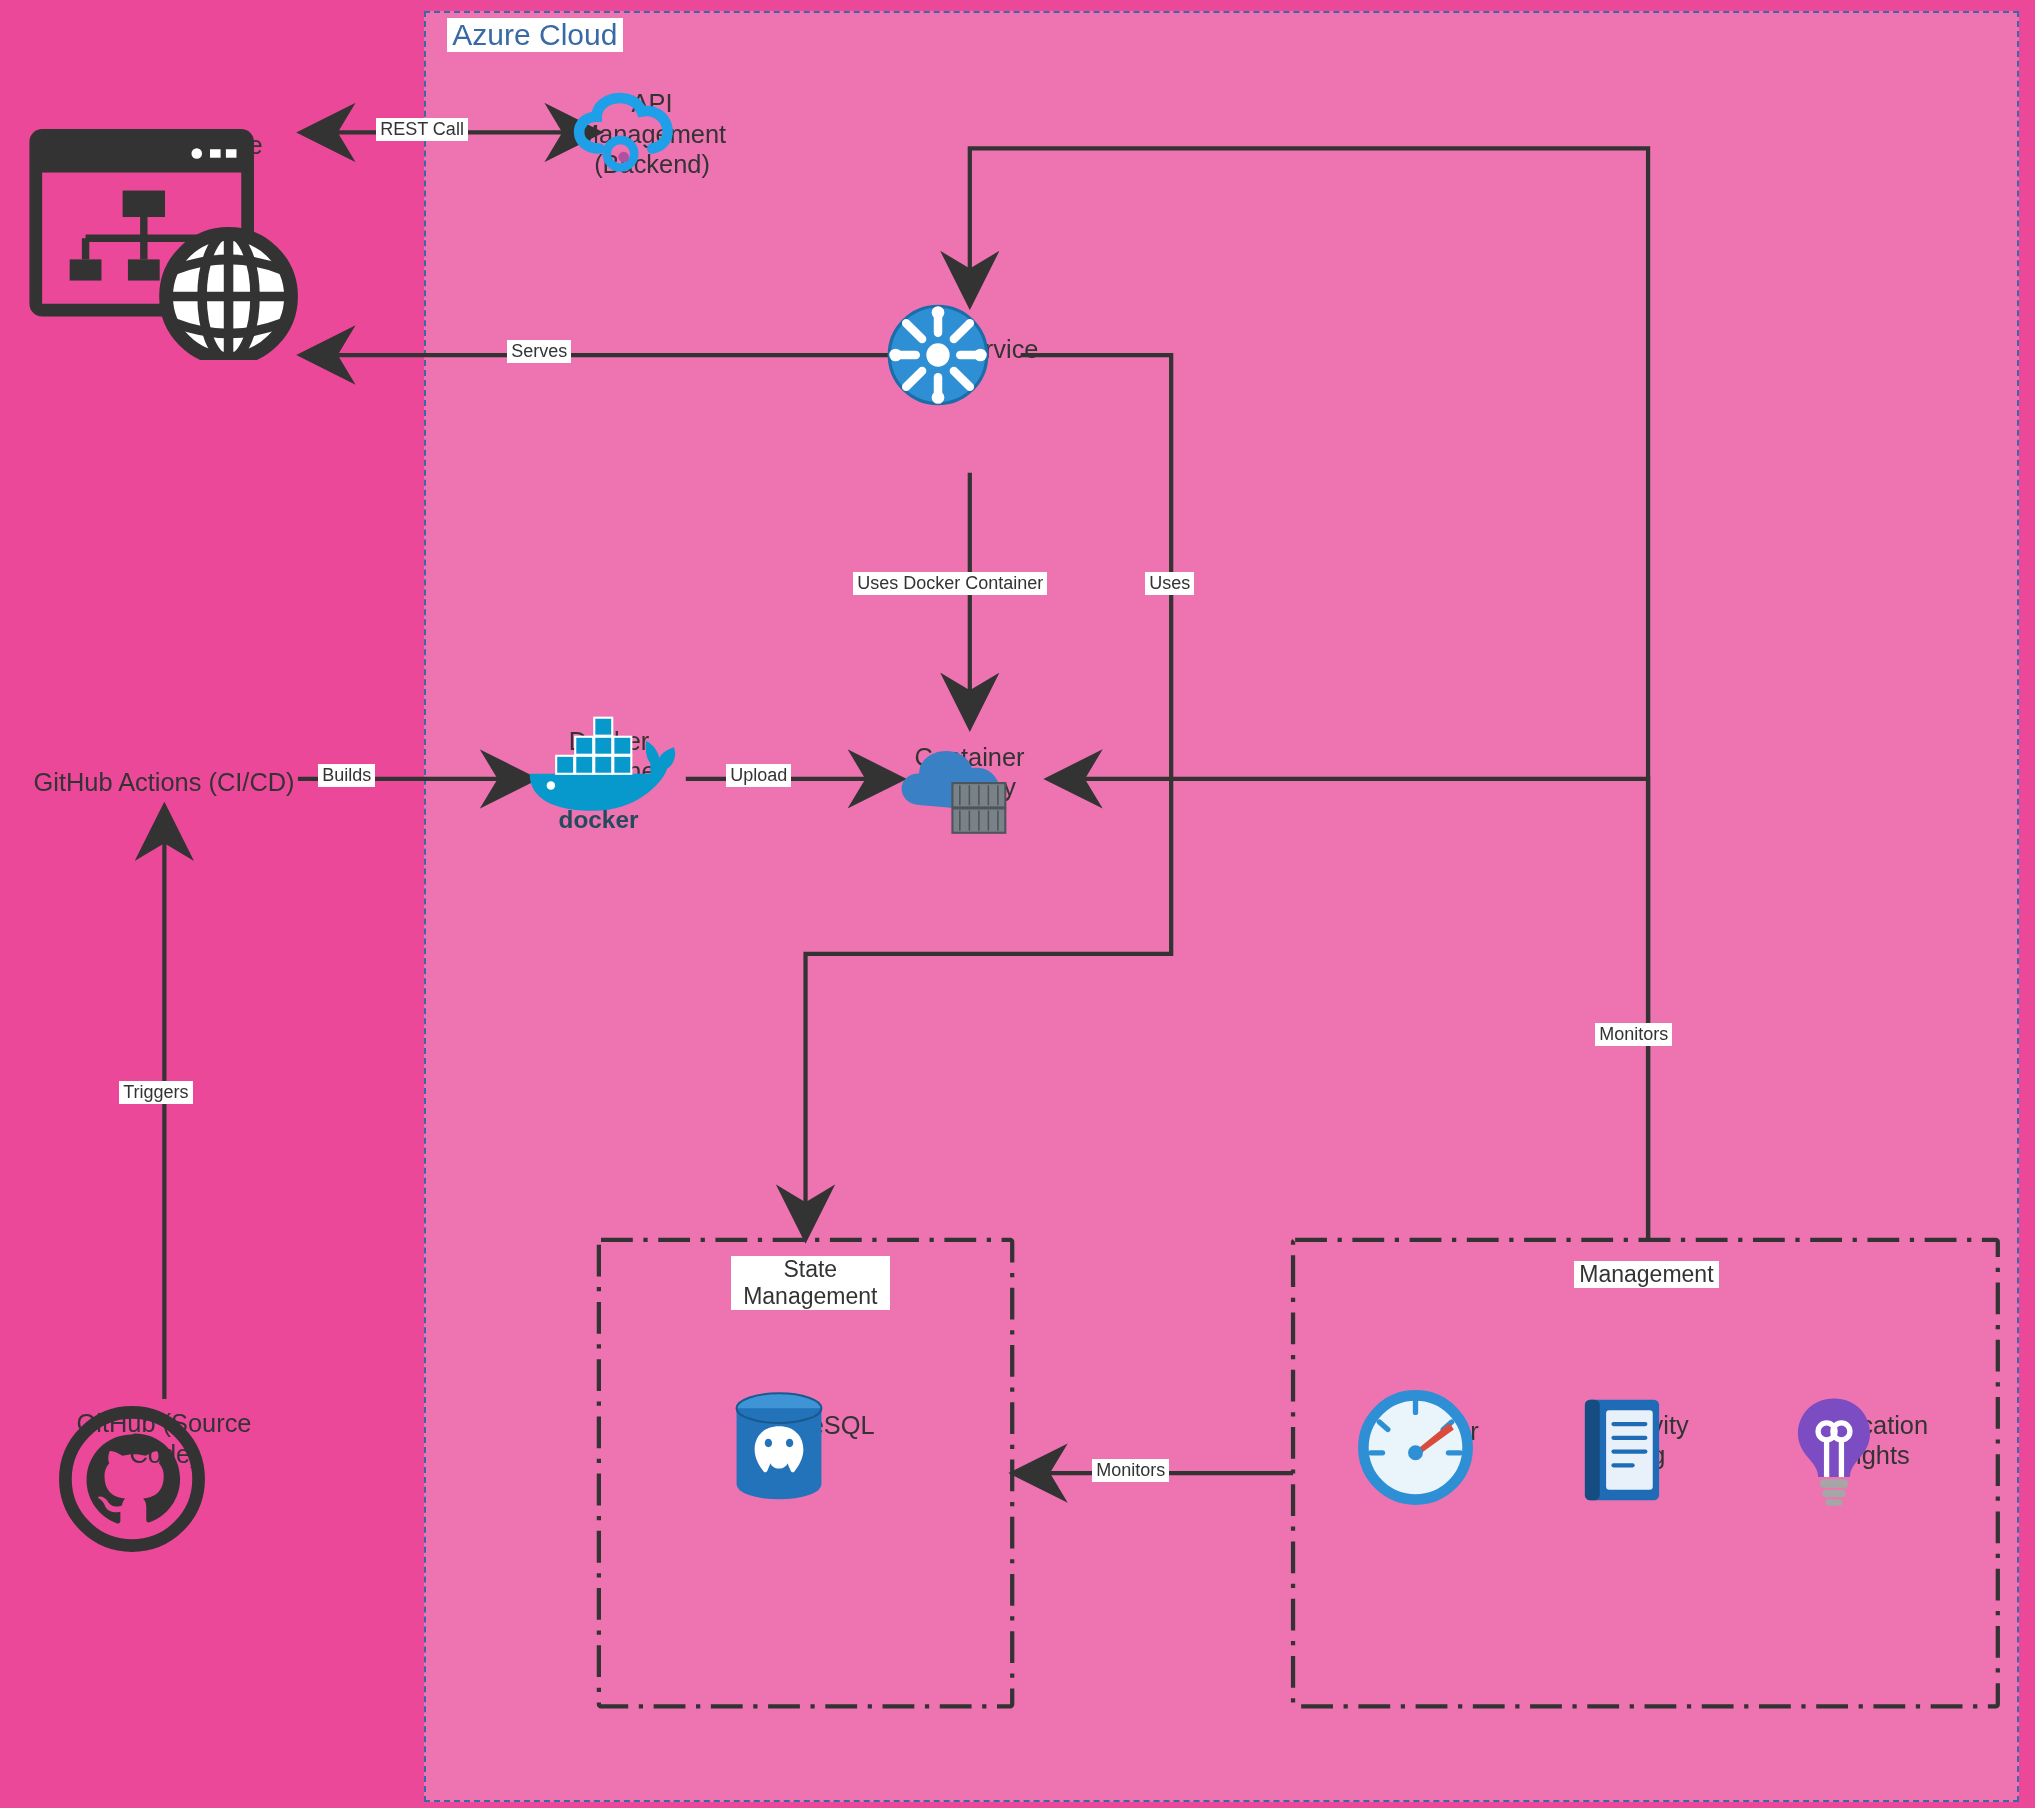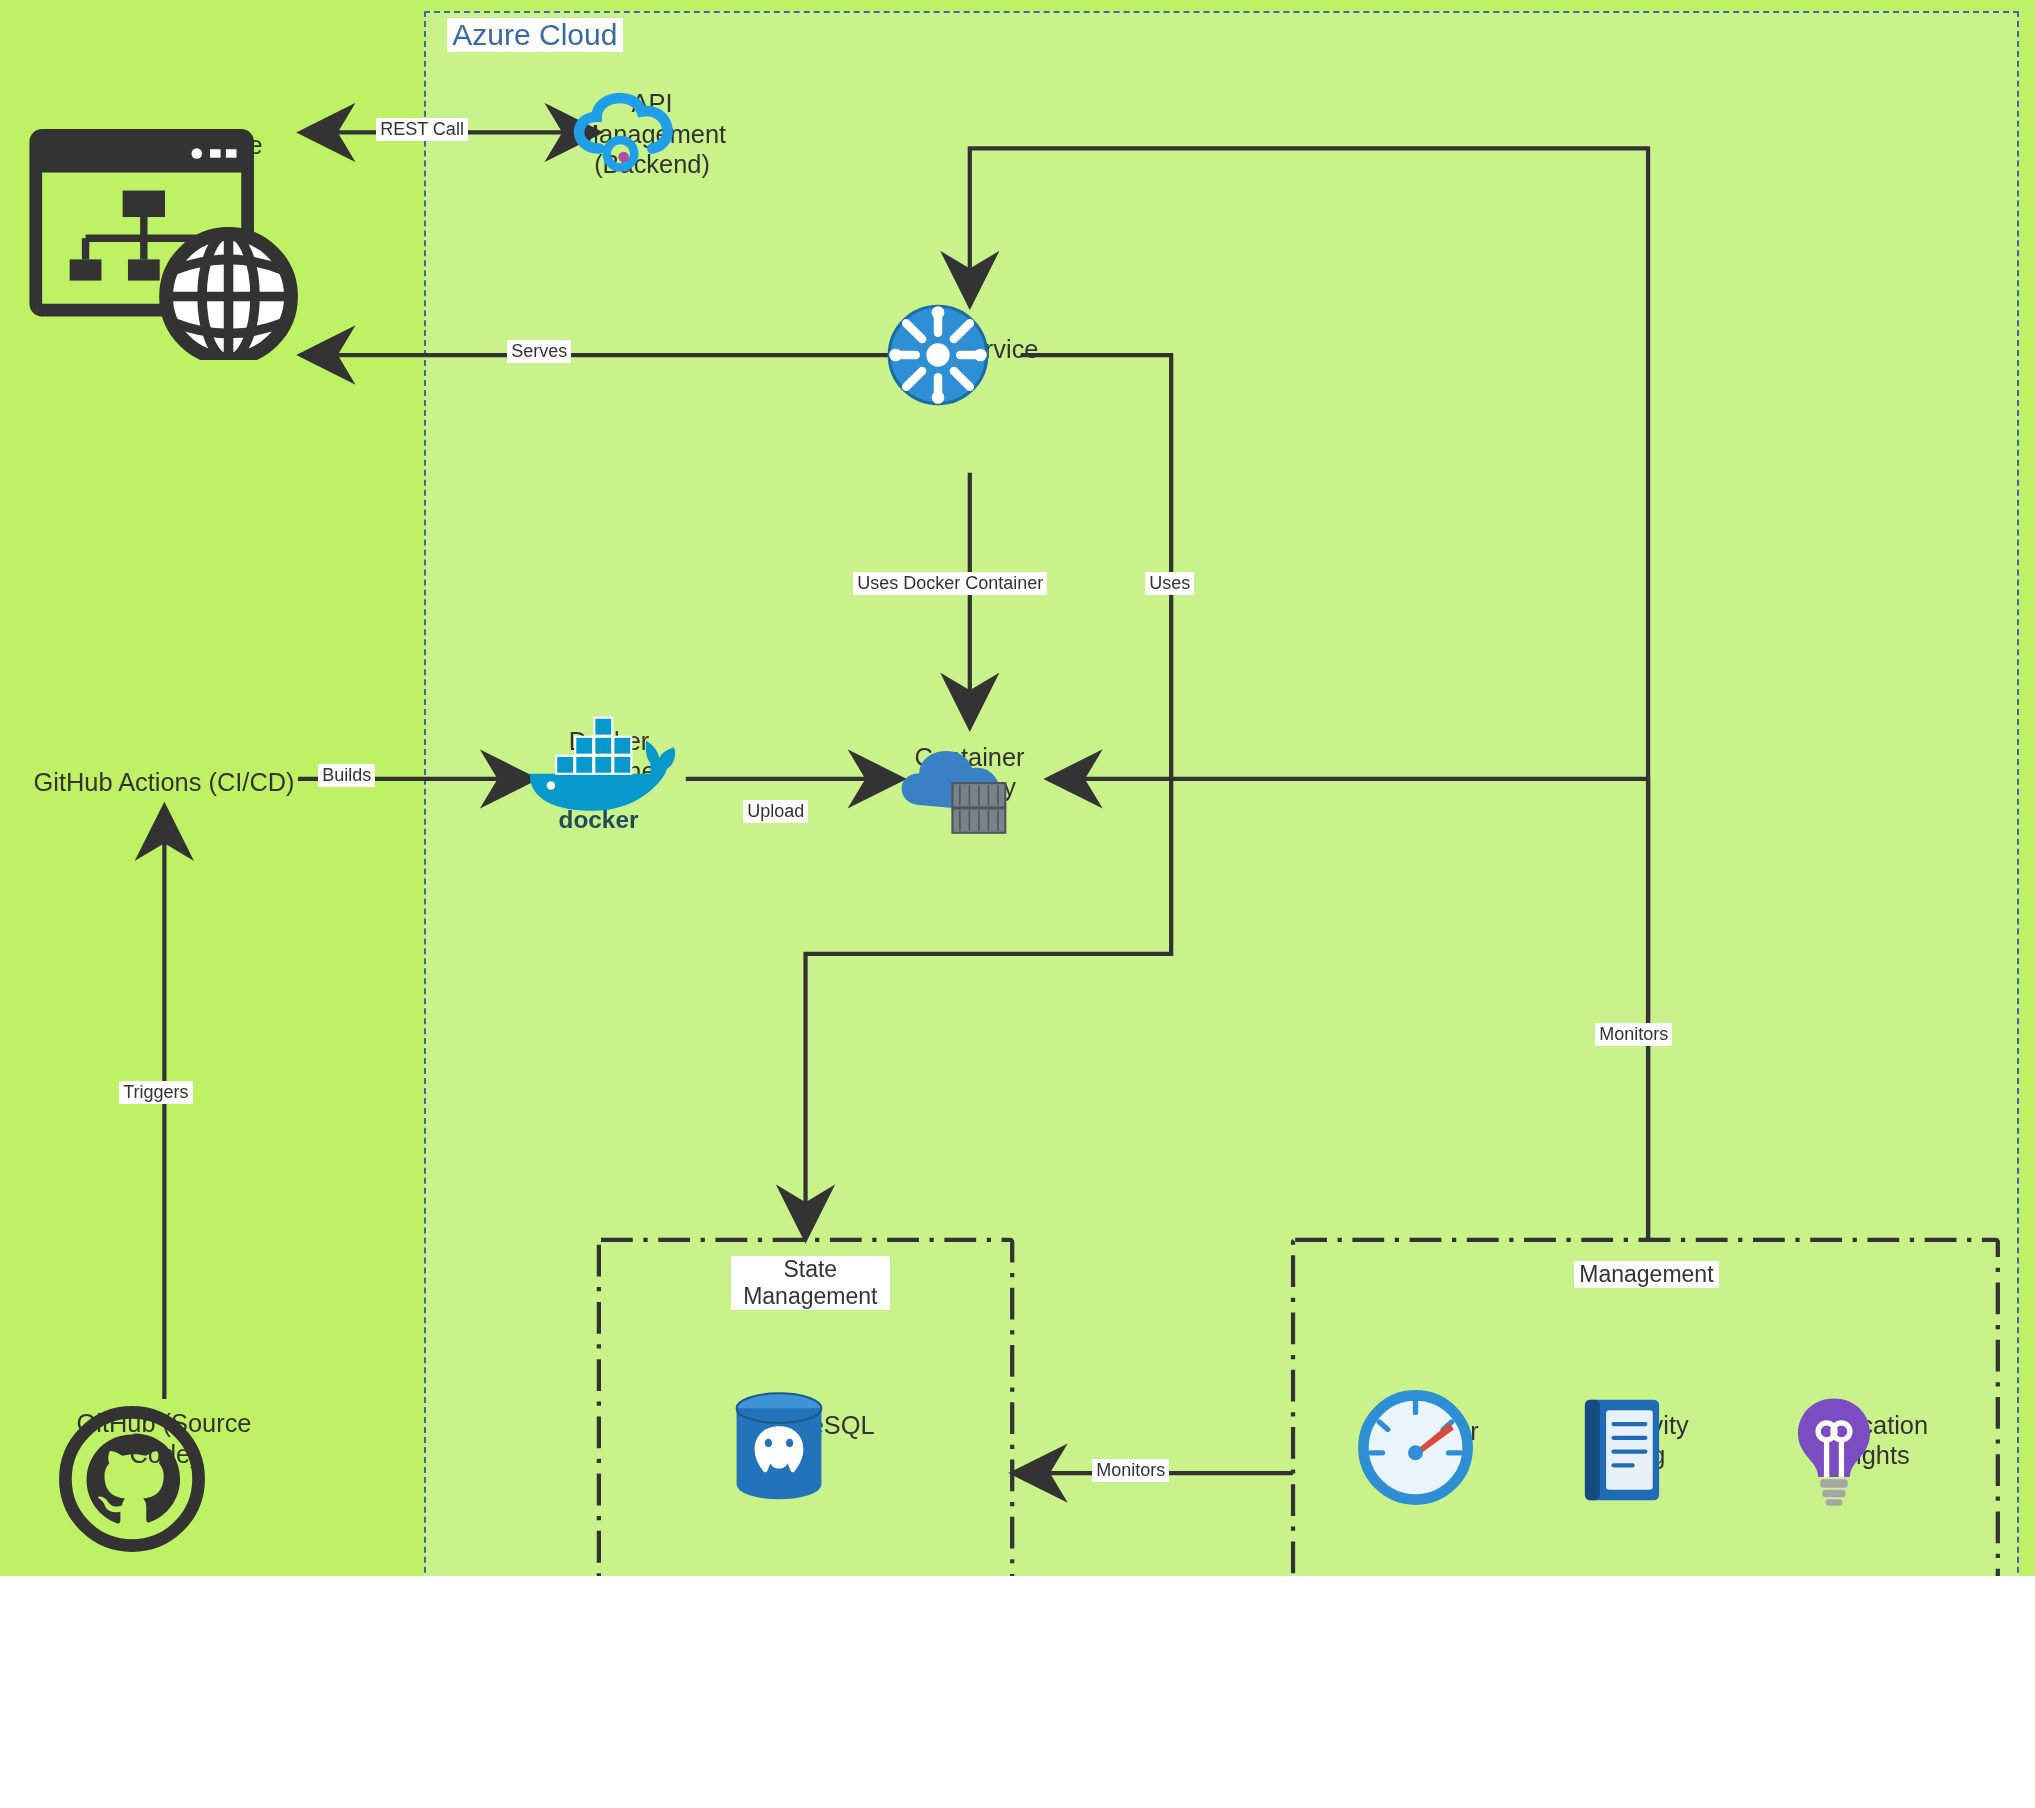--- a/index.html
+++ b/index.html
@@ -5,22 +5,22 @@
   html, body {
     margin: 0;
     padding: 0;
     background: #ffffff;
     font-family: "Segoe UI", Arial, sans-serif;
     color: #333333;
   }
   .canvas {
     position: relative;
     width: 2035px;
-    height: 1576px;
-    background: #bef264;
+    height: 1808px;
+    background: #ec4899;
   }
   svg { position: absolute; top: 0; left: 0; }
   .node {
     position: absolute;
     text-align: center;
   }
   .node .icon-wrap {
     display: block;
     margin: 0 auto;
   }
@@ -103,21 +103,21 @@
     <polyline points="3110,2340 3110,280 1830,280 1830,574" fill="none" stroke="#333333" stroke-width="8" marker-end="url(#arrow)"></polyline>
 
     <polyline points="3110,2340 3110,1470 1980,1470" fill="none" stroke="#333333" stroke-width="8" marker-end="url(#arrow)"></polyline>
   </svg>
 
   <div class="edge-label" style="left:376px; top:118px;">REST Call</div>
   <div class="edge-label" style="left:507px; top:340px;">Serves</div>
   <div class="edge-label" style="left:853px; top:572px;">Uses Docker Container</div>
   <div class="edge-label" style="left:1145px; top:572px;">Uses</div>
   <div class="edge-label" style="left:318px; top:764px;">Builds</div>
-  <div class="edge-label" style="left:743px; top:764px;margin-top:36px;">Upload</div>
+  <div class="edge-label" style="left:726px; top:764px;">Upload</div>
   <div class="edge-label" style="left:119px; top:1081px;">Triggers</div>
   <div class="edge-label" style="left:1092px; top:1459px;">Monitors</div>
   <div class="edge-label" style="left:1595px; top:1023px;">Monitors</div>
 
   <div class="group-title" style="left:731px; top:1256px; width:148px;">State
 Management</div>
   <div class="group-title" style="left:1574px; top:1261px;">Management</div>
 
   <div class="node" style="left:26.5px; top:127px; width:292px;">
     <span class="icon-wrap">

